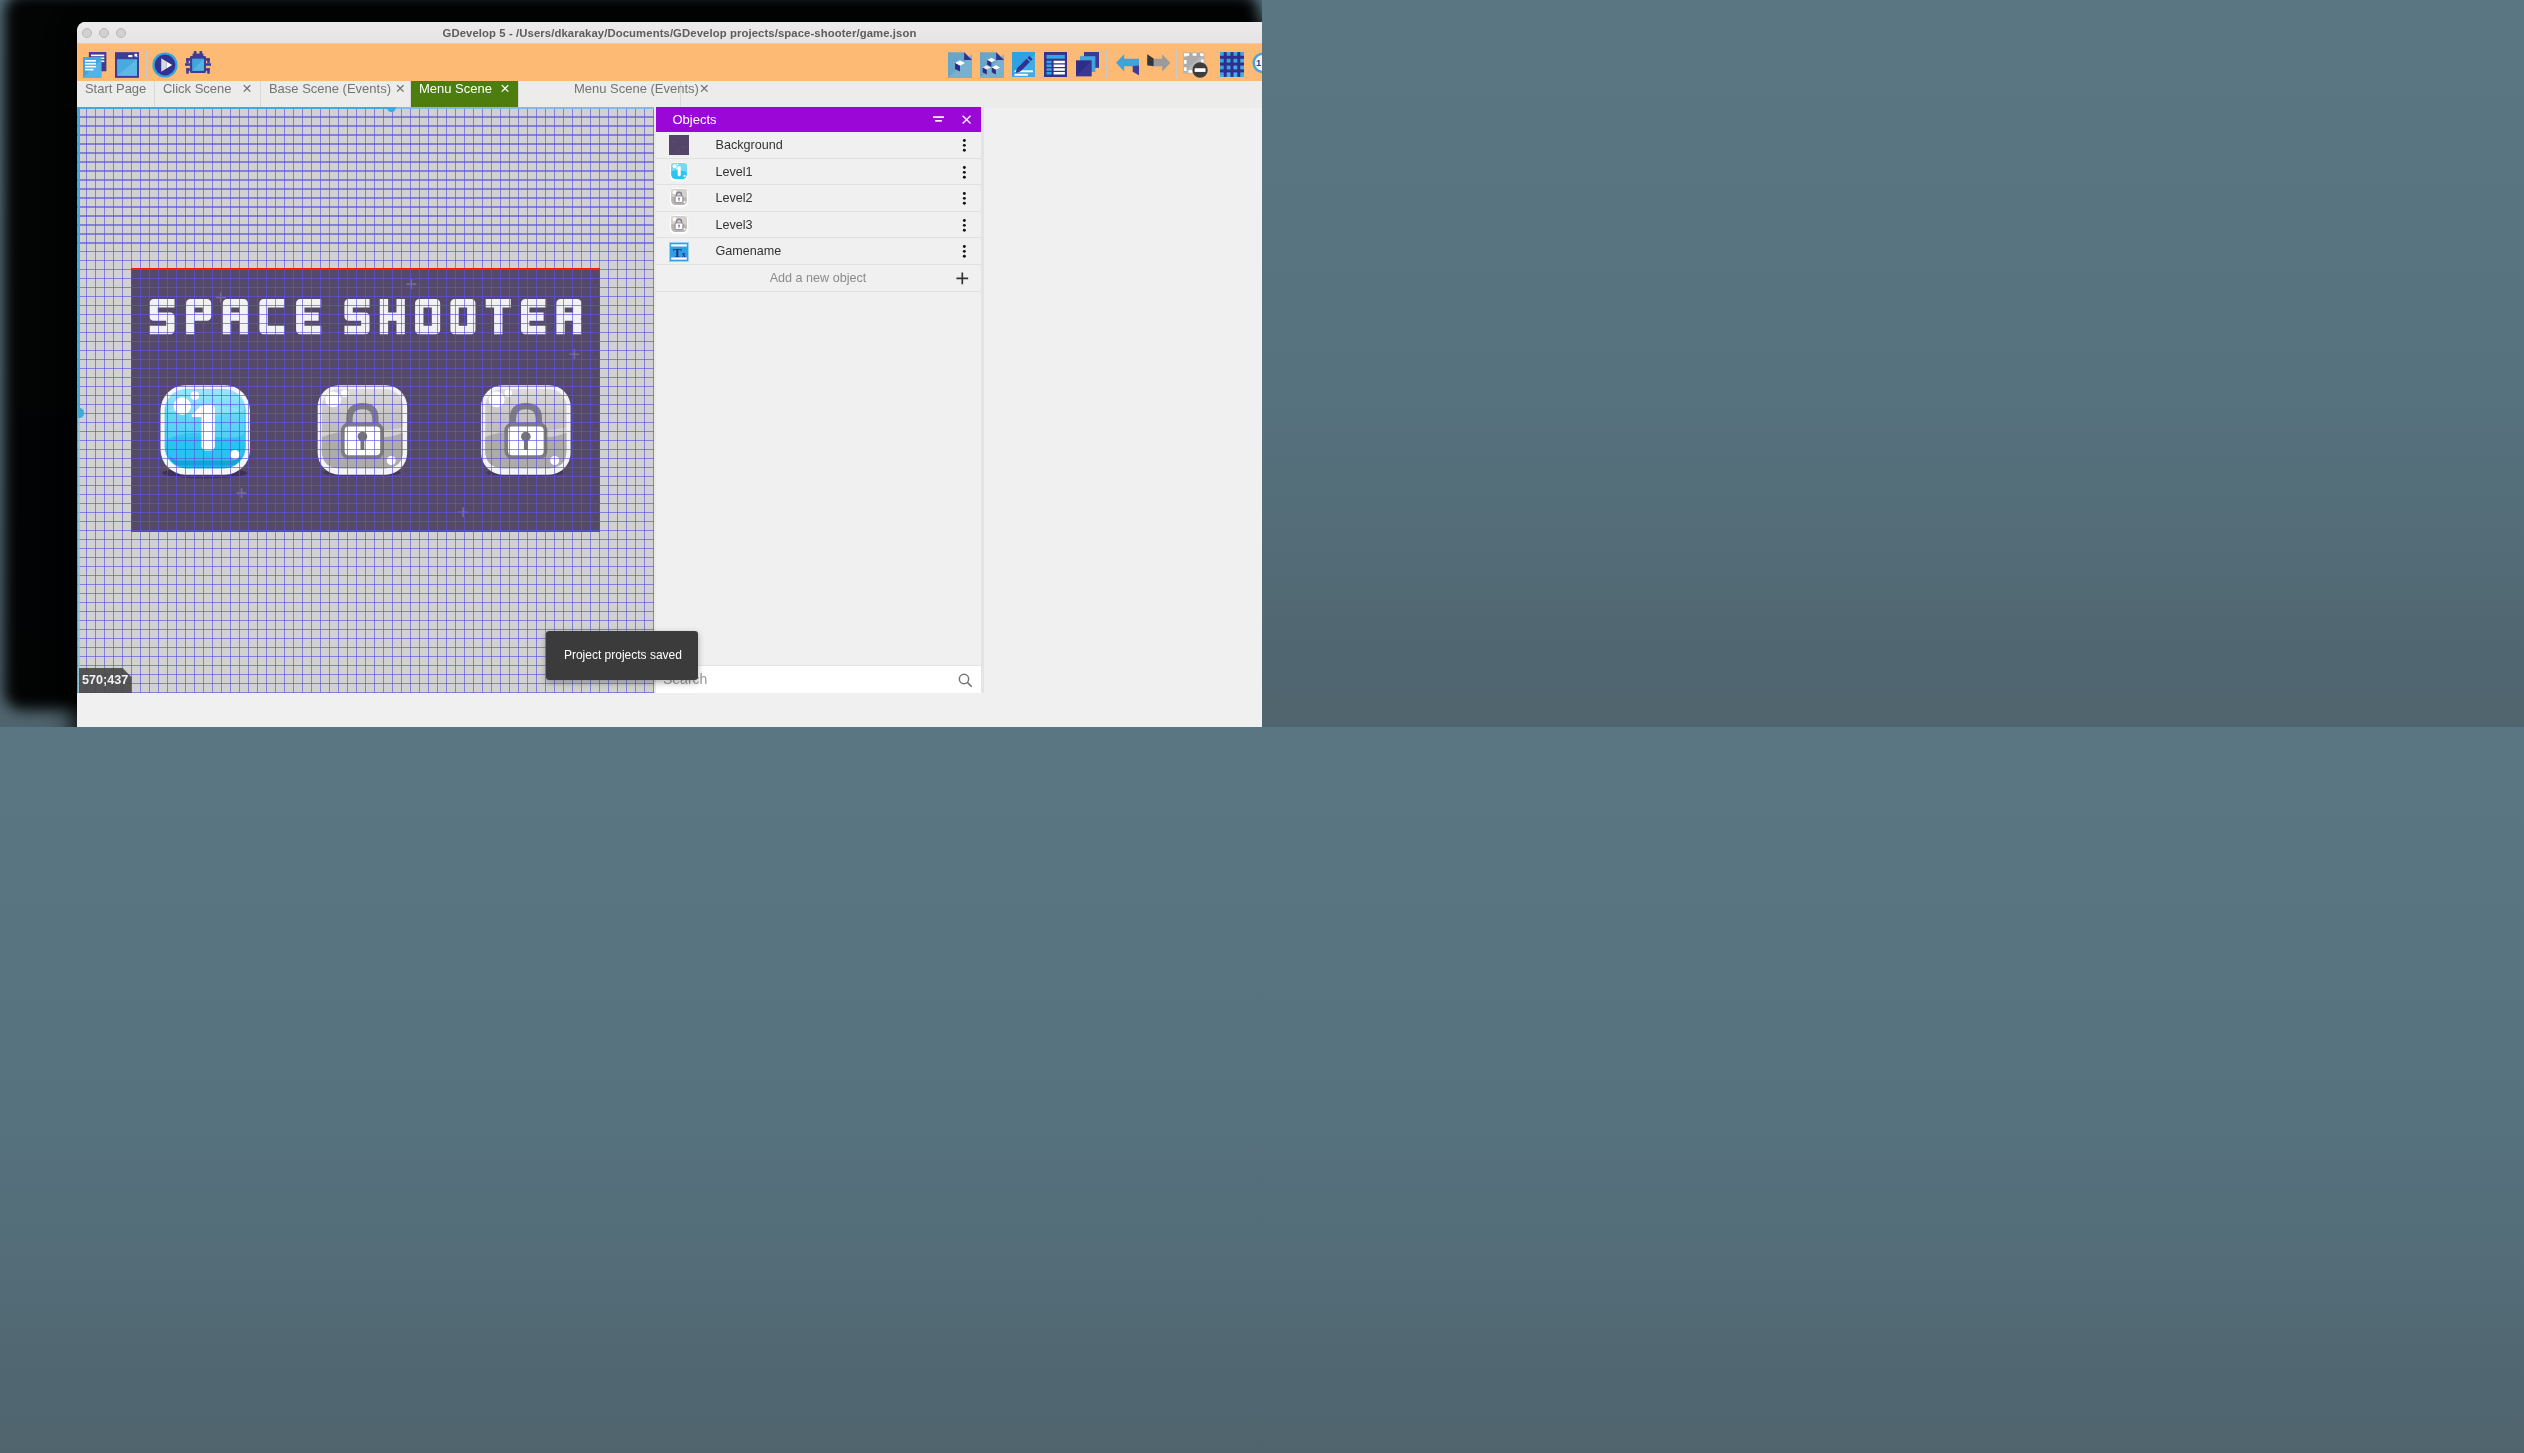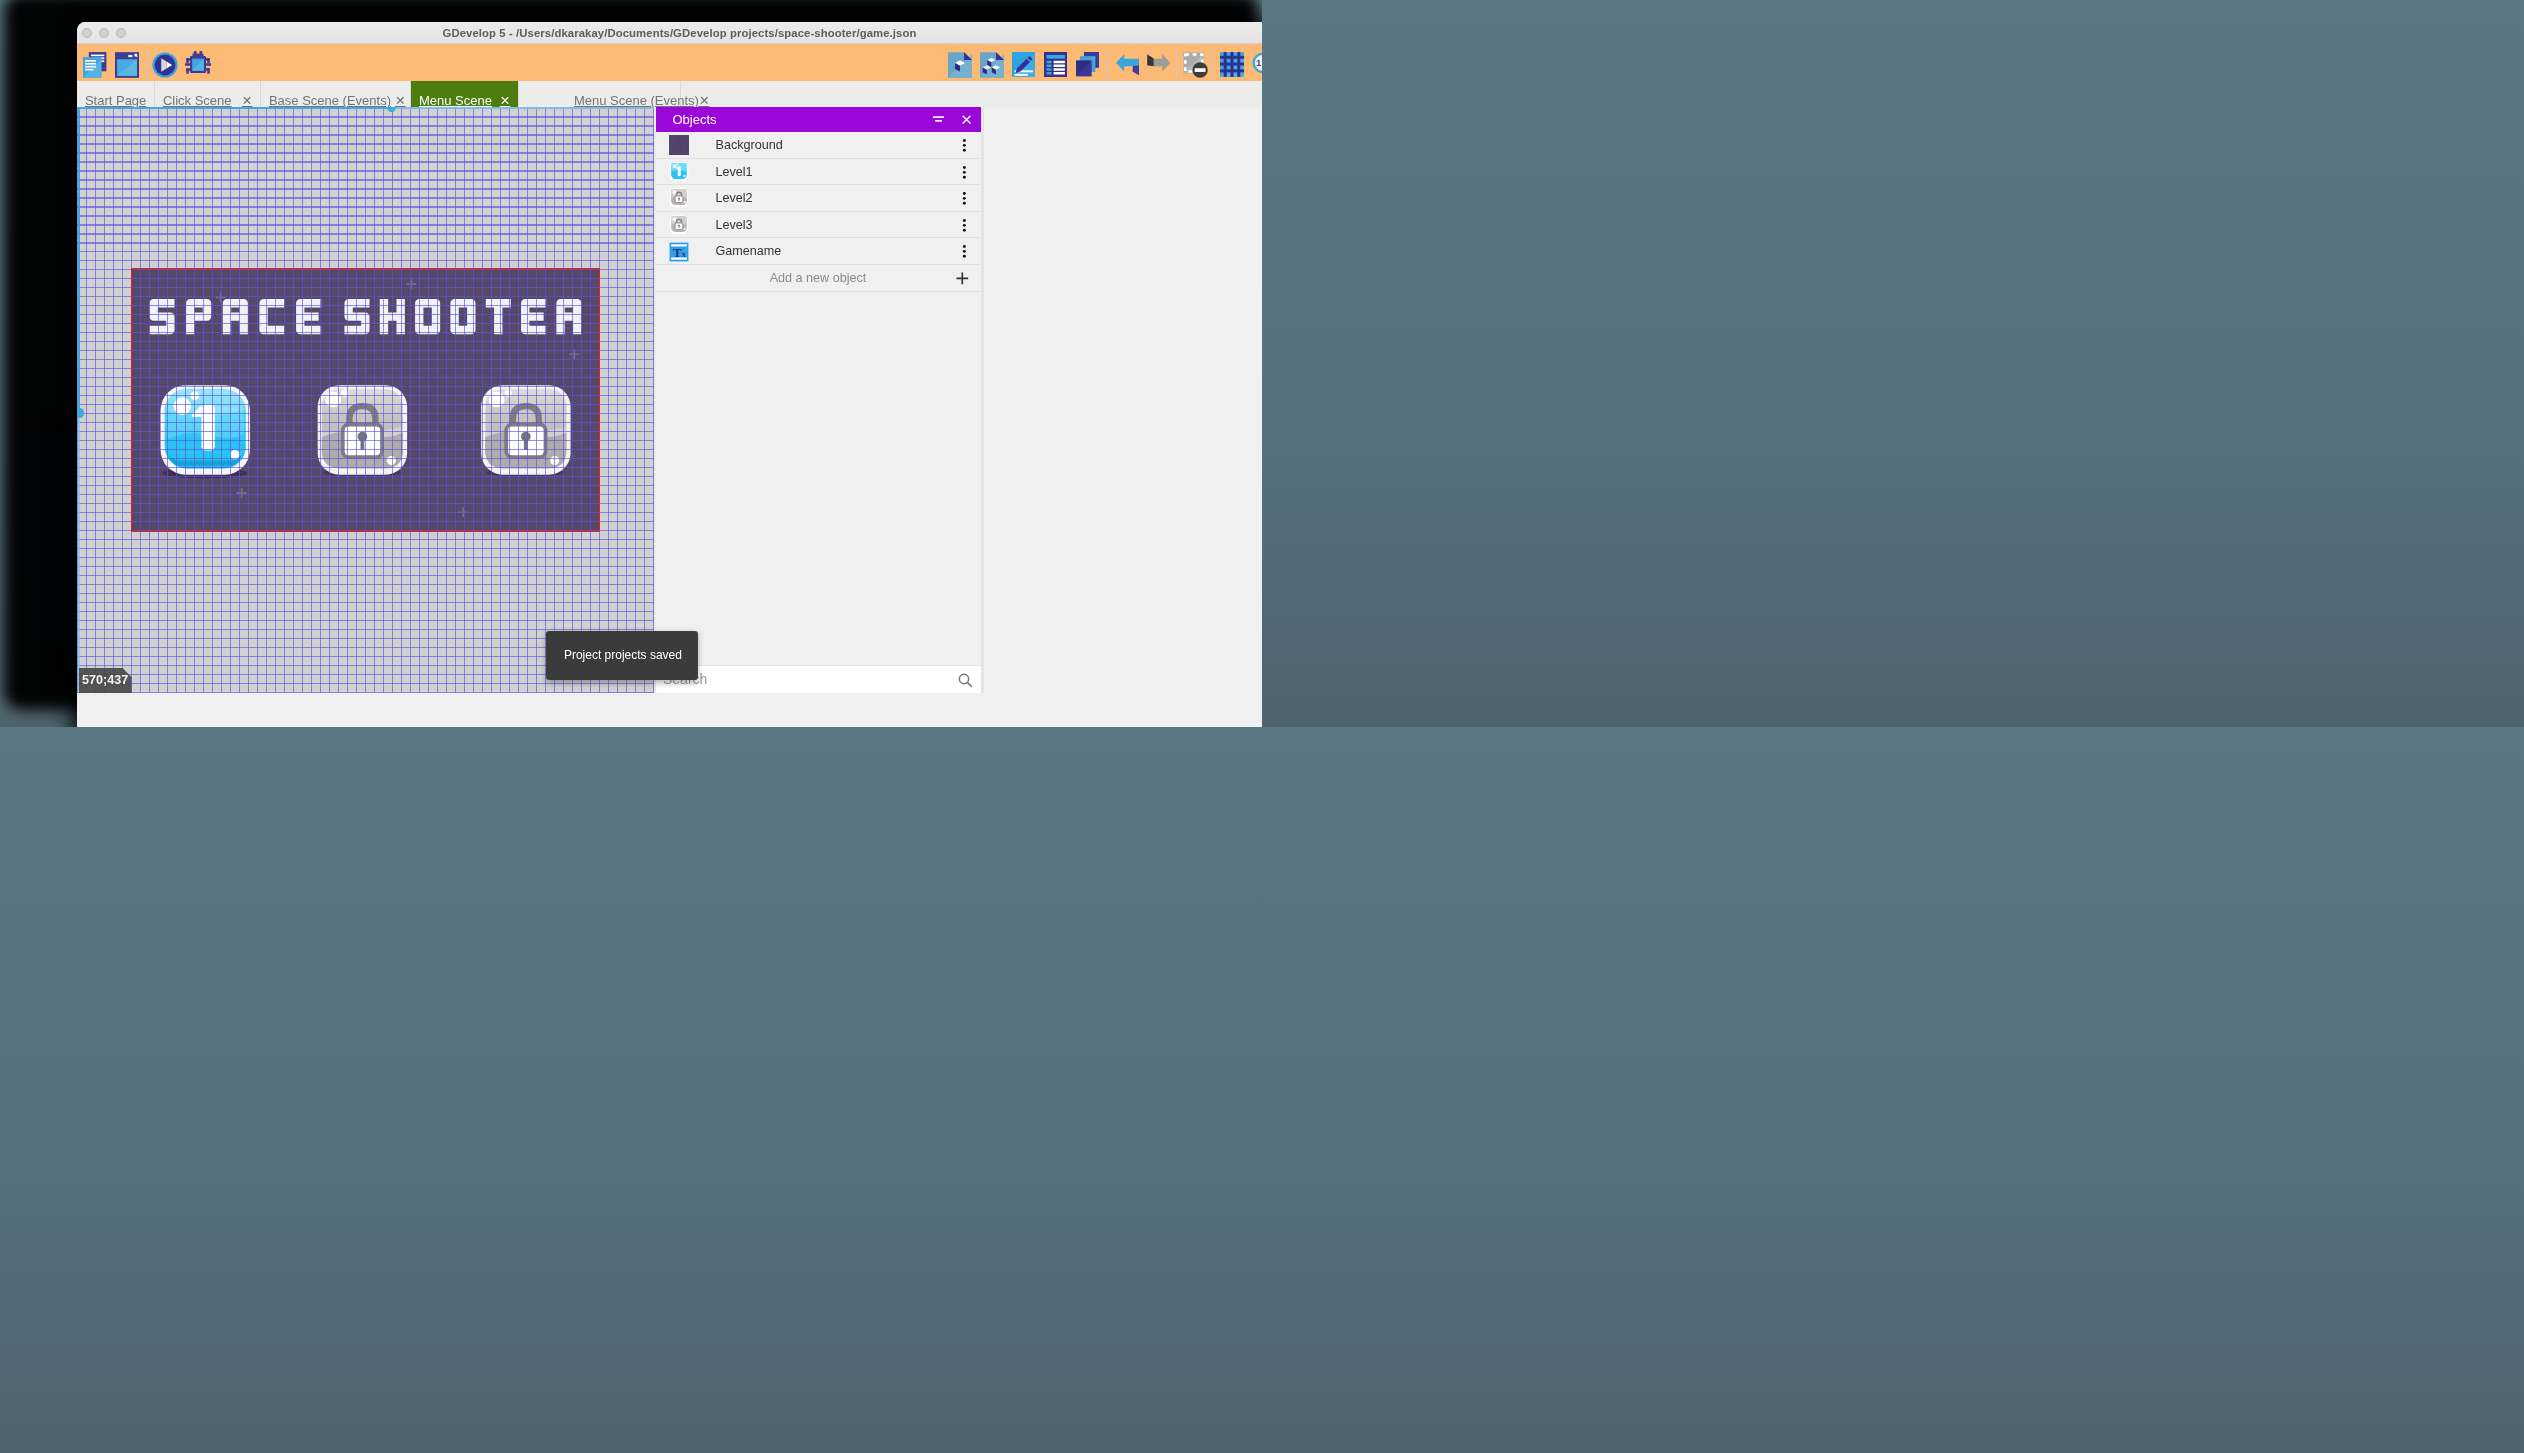--- a/index.html
+++ b/index.html
@@ -38,22 +38,22 @@
     background:#fdba74;
   }
   .toolbar svg, .toolbar .sep { position:absolute; }
   .sep { width:0.8px; background:#c9c9c9; top:6.3px; height:29px; }
   
   .tabbar {
     position:absolute; left:0; top:59px; width:100%; height:27px;
     background:#ececeb; display:flex;
   }
   .tab {
-    position:relative; height:27px; display:flex; align-items:flex-end;
-    color:#747474; font-size:13px; border-right:0.8px solid #d9d9d9;text-decoration:underline;
+    position:relative; height:27px; display:flex; align-items:flex-start;
+    color:#747474; font-size:13px; border-right:0.8px solid #d9d9d9;
   }
   .tab .lbl { flex:1; text-align:left; padding-left:8.4px; white-space:nowrap; }
   .tab .x { width:25px; text-align:center; font-size:12.6px; color:#6d6d6d; }
   .tab.active { background:#4d7c0f; color:#fff; }
   .tab.active .x { color:#fff; }
   
   .content { position:absolute; left:0; top:85px; width:100%; height:586px; }
   .canvas {
     position:absolute; left:0; top:0; width:577px; height:586px;
     background:#d1d1d1; overflow:hidden;font-weight:bold;

